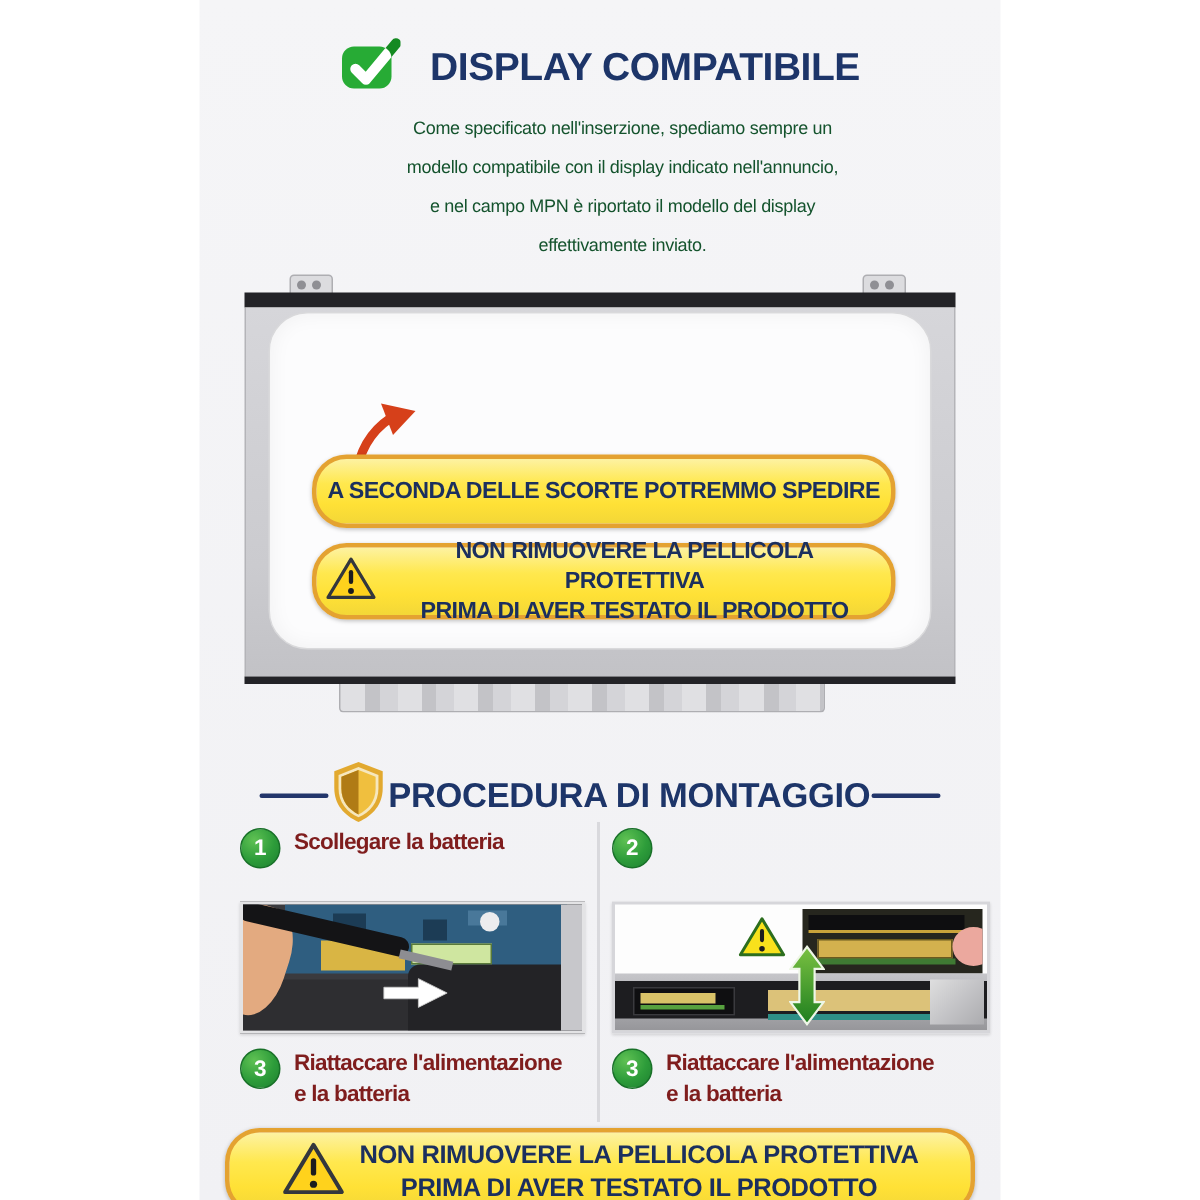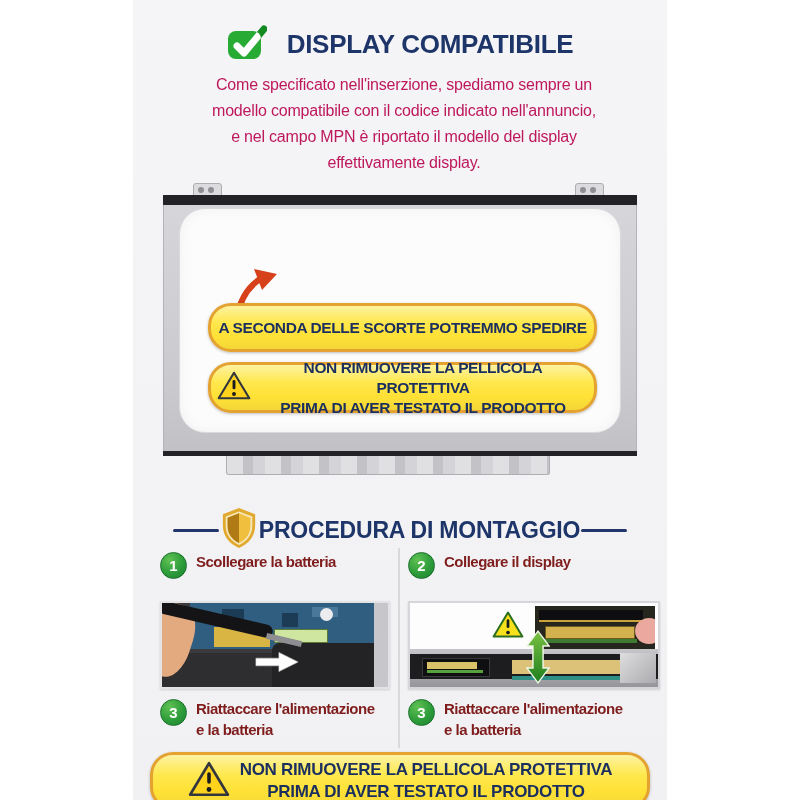--- a/index.html
+++ b/index.html
@@ -5,22 +5,22 @@
   html,body{margin:0;padding:0;background:#ffffff;}
   .canvas{position:relative;width:800px;height:800px;overflow:hidden;background:#ffffff;
           font-family:"Liberation Sans",sans-serif;}
   .content-col{position:absolute;left:133px;top:0;width:534px;height:800px;
                background:linear-gradient(180deg,#f5f5f7 0%,#f1f1f4 100%);}
 
   
   .hdr{position:absolute;left:133px;top:24px;width:534px;display:flex;align-items:center;
        justify-content:center;gap:20px;}
   .hdr h1{margin:0;font-size:26px;font-weight:bold;color:#1d3569;letter-spacing:-0.3px;}
-  .intro{position:absolute;left:144px;top:72px;width:520px;text-align:center;
-         color:#be185d;font-size:16px;line-height:26px;letter-spacing:-0.2px;}
+  .intro{position:absolute;left:155px;top:72px;width:520px;text-align:center;
+         color:#14532d;font-size:12px;line-height:26px;letter-spacing:-0.2px;}
   .intro span{display:block;}
 
   
   .panel{position:absolute;left:163px;top:183px;width:474px;height:292px;}
   .hinge{position:absolute;top:0;width:27px;height:15px;background:#dcdcdf;
          border:1px solid #aeaeb2;border-radius:3px 3px 0 0;}
   .hinge i{position:absolute;top:3px;width:6px;height:6px;border-radius:50%;background:#8f8f94;}
   .hinge i.h1{left:4px}.hinge i.h2{left:14px}
   .ptop{position:absolute;left:0;top:12px;width:474px;height:10px;background:#232327;}
   .pbody{position:absolute;left:0;top:22px;width:474px;height:246px;
@@ -122,23 +122,23 @@
         <polyline points="10,22 17,29 37,5" fill="none" stroke="#158a22" stroke-width="7" stroke-linecap="round" stroke-linejoin="round"></polyline>
         <rect x="1" y="7" width="33" height="28" rx="8" fill="#27ab35"></rect>
         <polyline points="10,22 17,29 37,5" fill="none" stroke="#ffffff" stroke-width="7" stroke-linecap="round" stroke-linejoin="round" clip-path="url(#ckclip)"></polyline>
       </svg>
     </span>
     <h1>DISPLAY COMPATIBILE</h1>
   </div>
 
   <div class="intro">
     <span>Come specificato nell'inserzione, spediamo sempre un</span>
-    <span>modello compatibile con il codice indicato nell'annuncio,</span>
+    <span>modello compatibile con il display indicato nell'annuncio,</span>
     <span>e nel campo MPN è riportato il modello del display</span>
-    <span>effettivamente display.</span>
+    <span>effettivamente inviato.</span>
   </div>
 
   <div class="panel">
     <div class="hinge" style="left:30px">
         <i class="h1"></i>
         <i class="h2"></i>
       </div>
     <div class="hinge" style="left:412px">
         <i class="h1"></i>
         <i class="h2"></i>
@@ -197,21 +197,20 @@
   <div class="step" style="left:160px;top:551px">
     <div class="stepnum">1</div>
     <div class="steptxt">
       <span>Scollegare la batteria</span>
     </div>
   </div>
 
   <div class="step" style="left:408px;top:551px">
     <div class="stepnum">2</div>
     <div class="steptxt">
-      <span>Collegare il display</span>
     </div>
   </div>
 
   <div class="photo photo1">
     <div class="p1-pcb"></div>
     <div class="p1-chip c1"></div>
     <div class="p1-chip c2"></div>
     <div class="p1-chip c3"></div>
     <div class="p1-dot"></div>
     <div class="p1-gold"></div>

